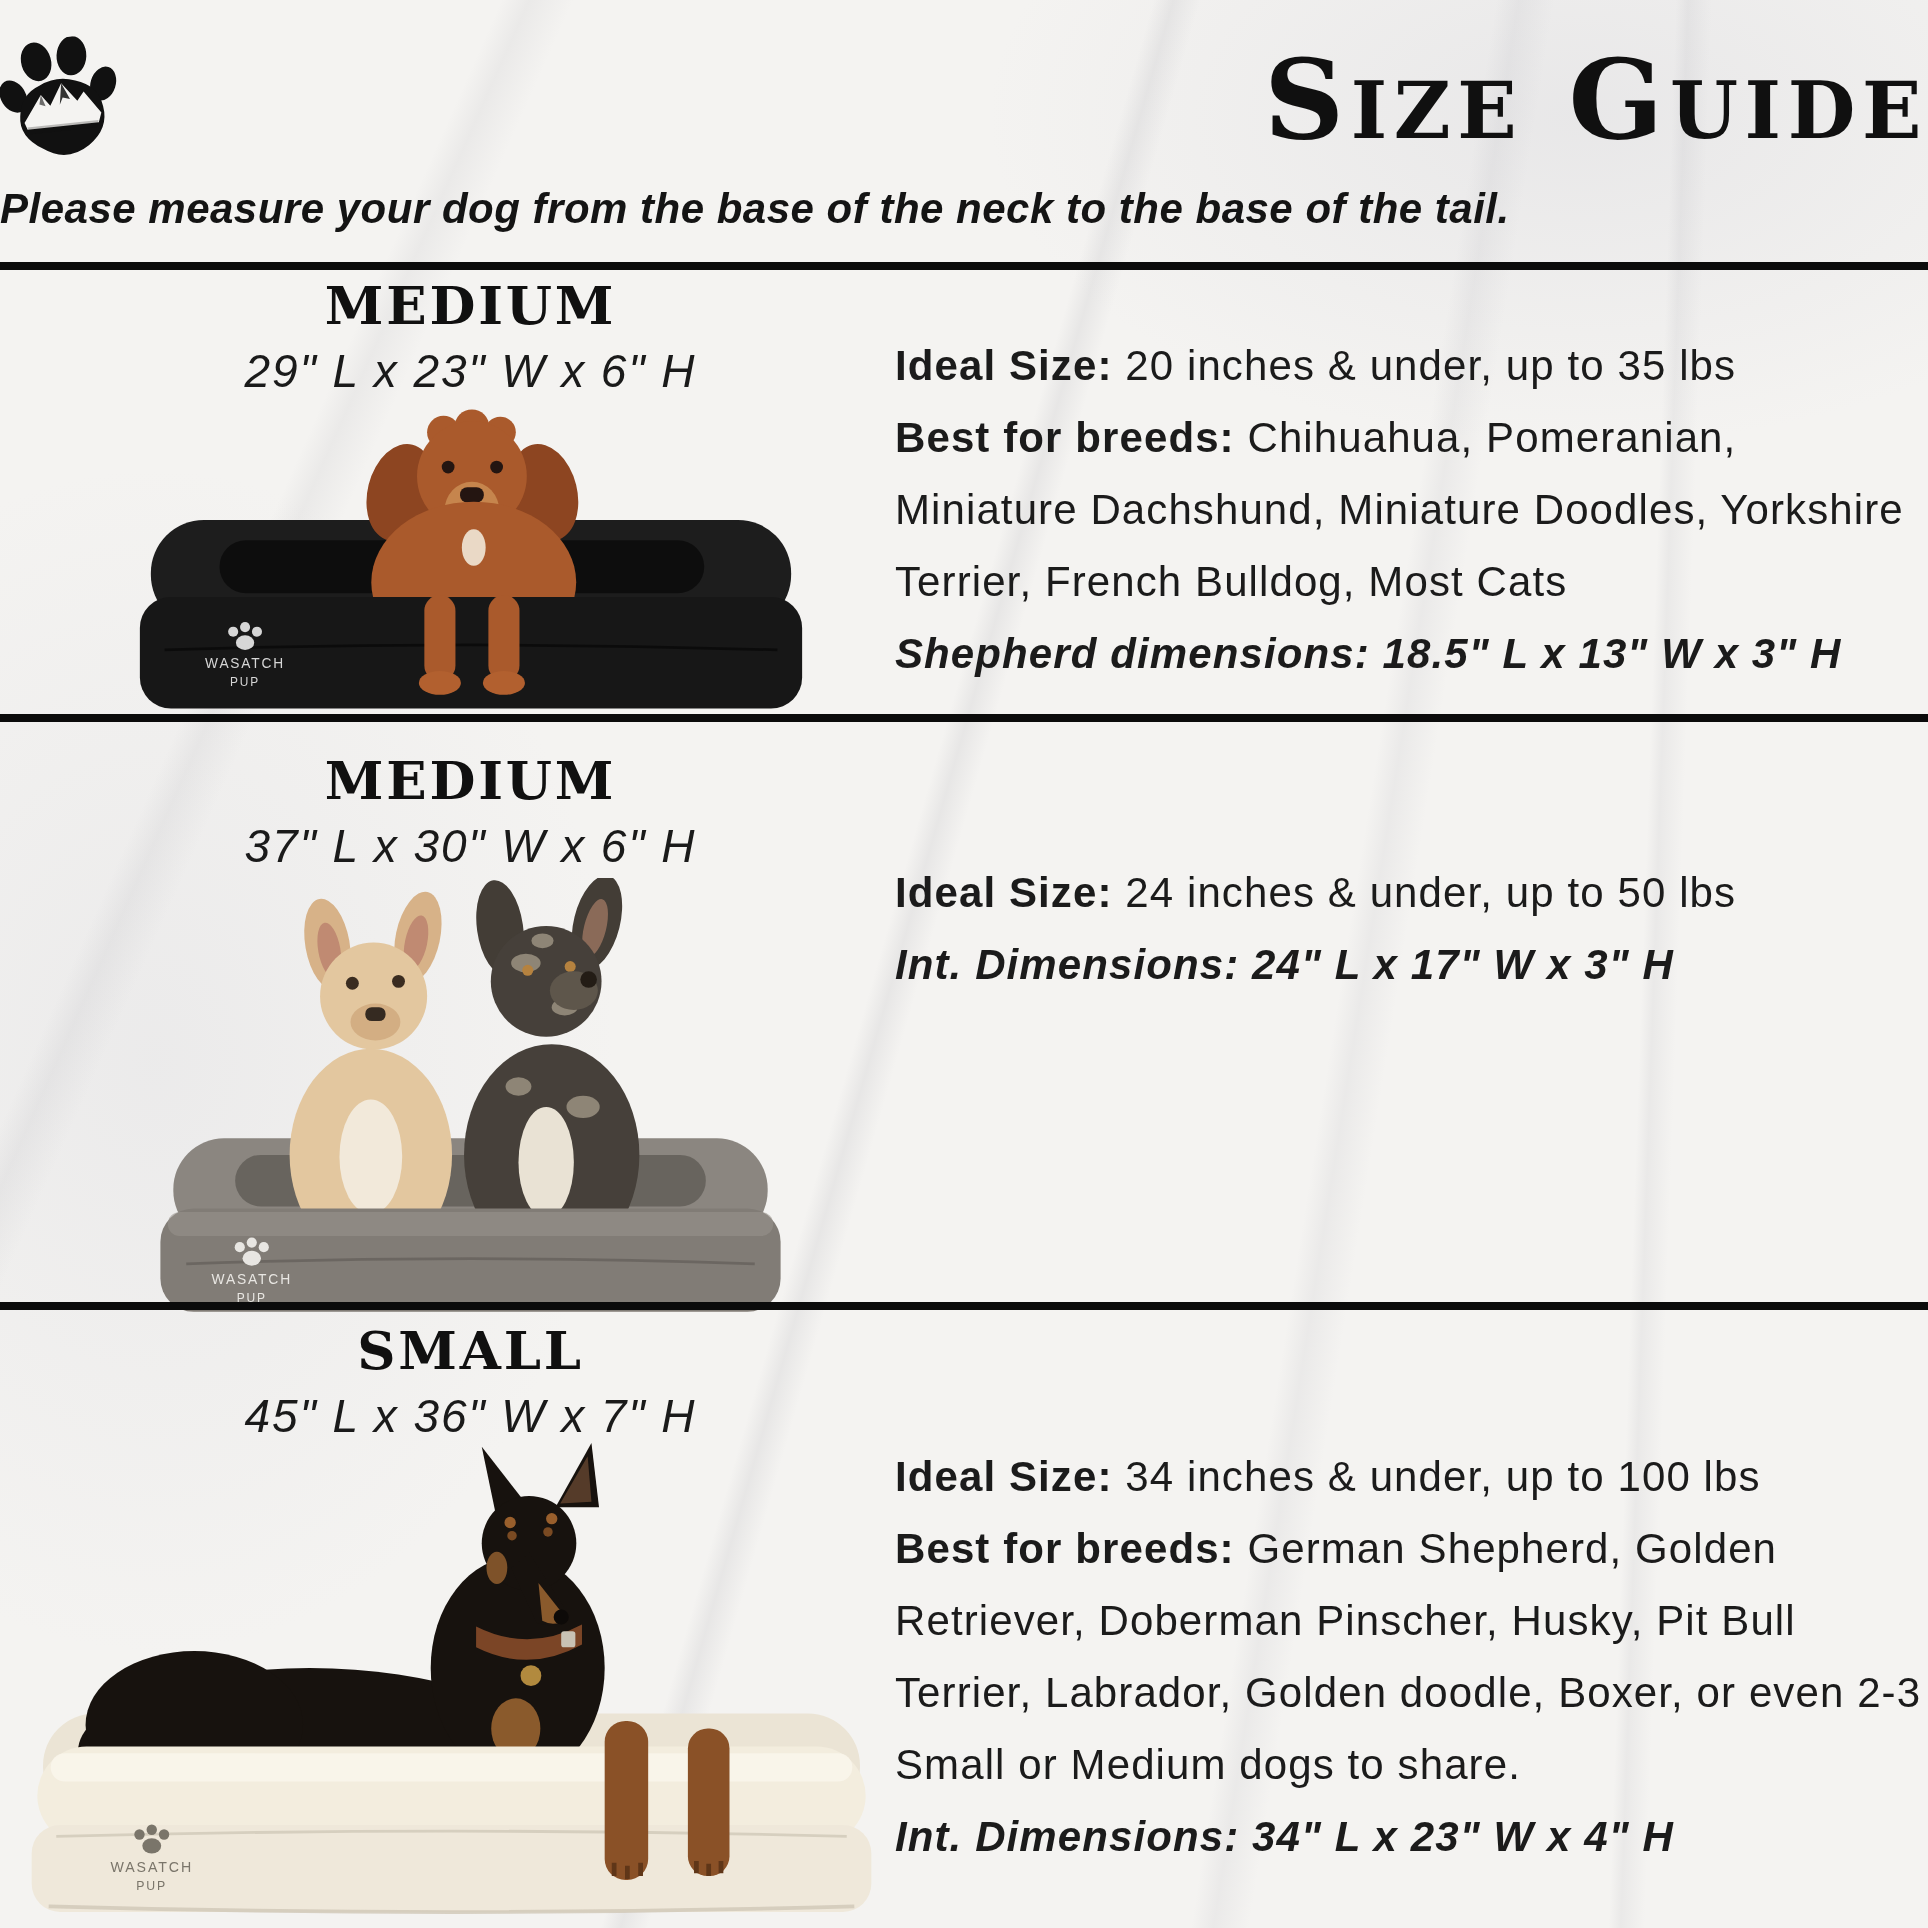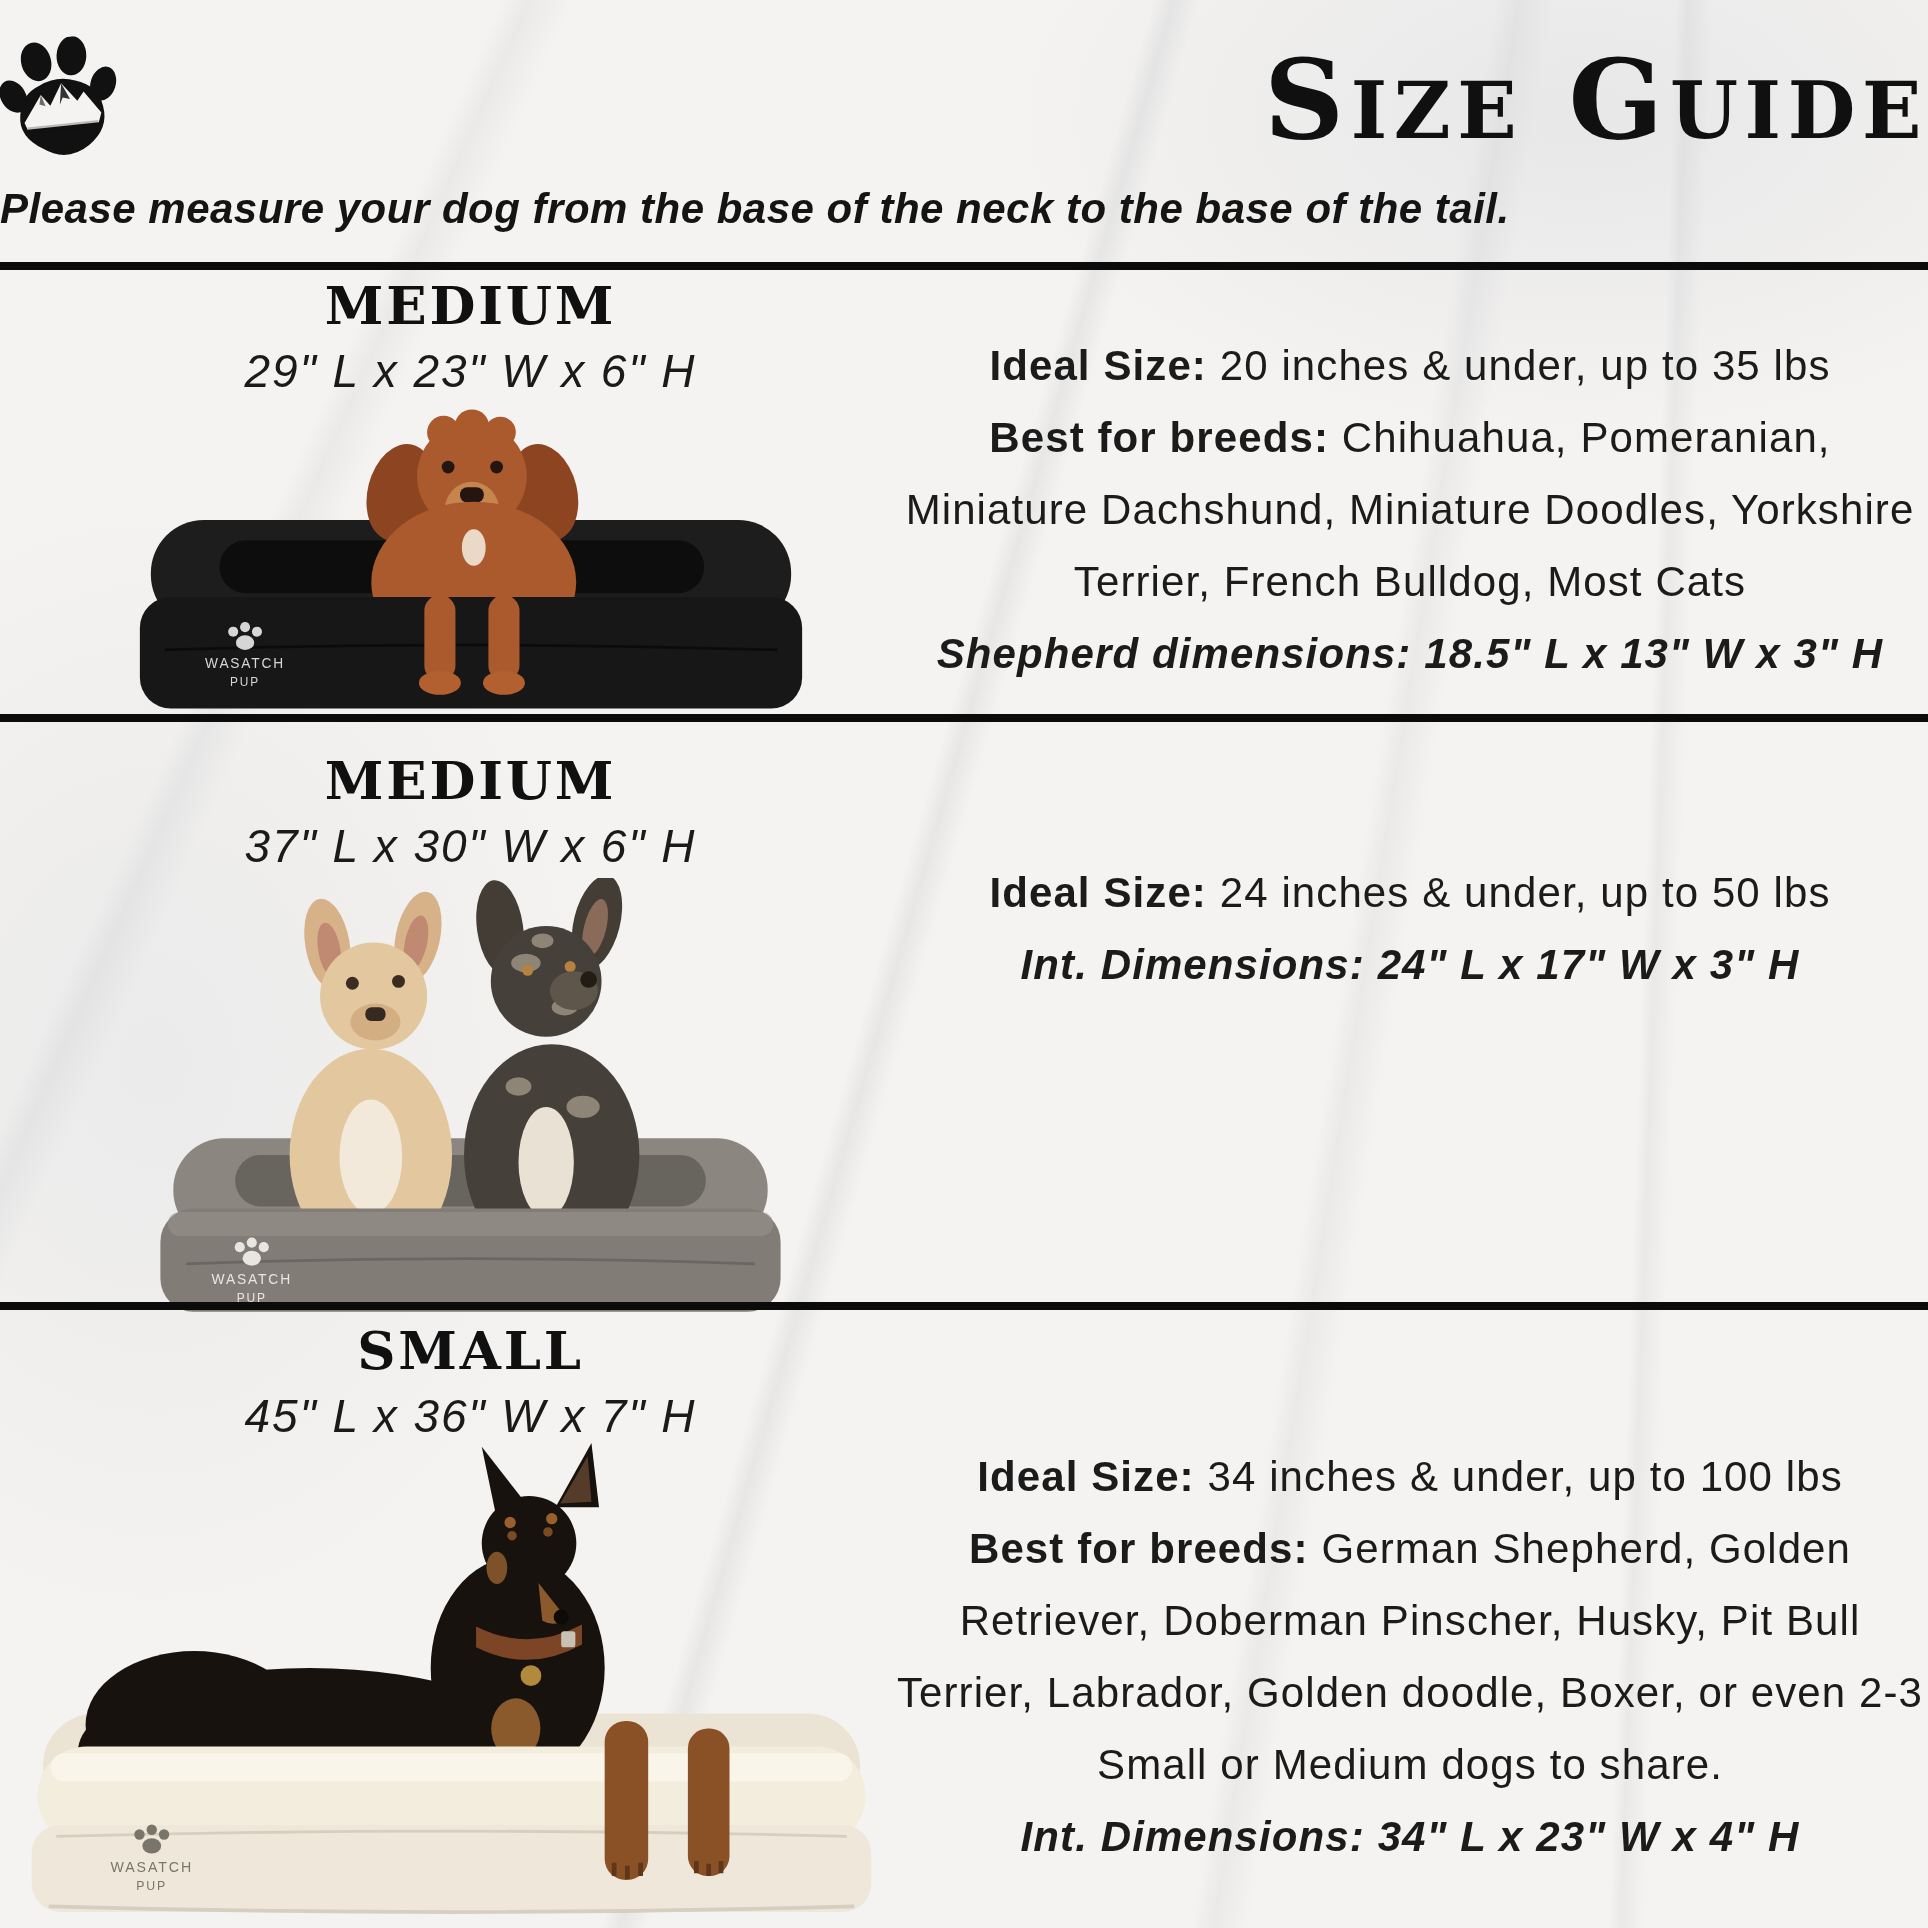--- a/index.html
+++ b/index.html
@@ -24,21 +24,21 @@
     font-style:italic;font-weight:bold;font-size:42px;letter-spacing:0.5px;color:#141414;}
   
   .divider{position:absolute;left:0;width:100%;height:7.5px;background:#0b0b0b;}
   
   .section-left{position:absolute;left:94px;width:753px;text-align:center;}
   .size-name{font-family:"DejaVu Serif", serif;font-weight:700;font-size:53px;letter-spacing:2.8px;line-height:1.08;margin:0;color:#101010;}
   .size-dims{font-style:italic;font-size:46px;letter-spacing:1.9px;margin-top:9.4px;color:#1a1a1a;}
   .photo{margin-top:5.6px;}
   .photo svg{display:block;margin:0 auto;}
   
-  .section-right{position:absolute;left:895px;width:1030px;font-size:42px;line-height:72px;letter-spacing:1.1px;color:#1b1b1b;text-align:center;}
+  .section-right{position:absolute;left:895px;width:1030px;font-size:42px;line-height:72px;letter-spacing:1.1px;color:#1b1b1b;}
   .section-right p{margin:0;}
   .lbl{font-weight:bold;}
   .int-line{font-weight:bold;font-style:italic;}
   .large-photo{position:absolute;left:26px;top:1439px;width:851px;height:478px;}
   .brand-text{font-family:"Liberation Sans", sans-serif;}
 </style>
 </head>
 <body>
 
 <div class="page">

